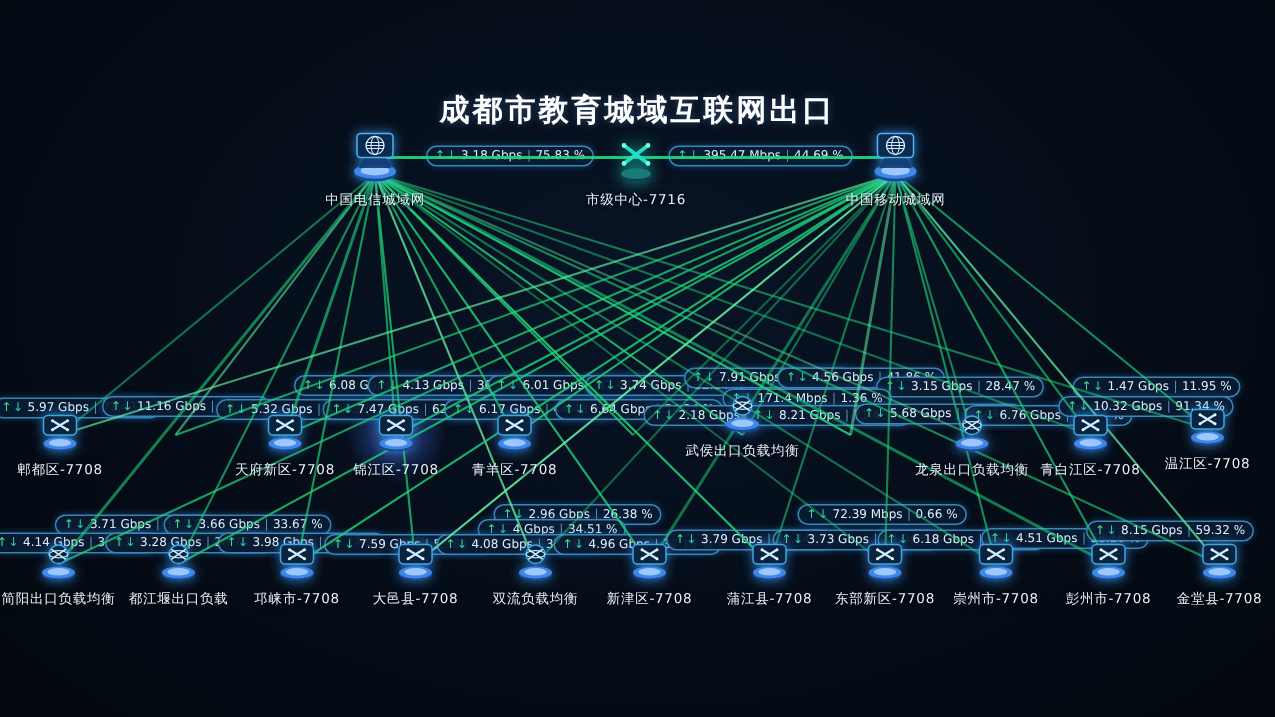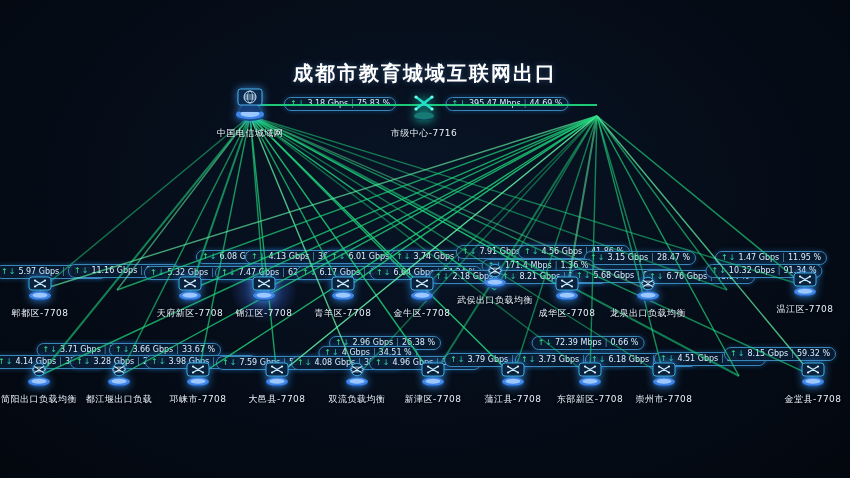--- a/index.html
+++ b/index.html
@@ -158,20 +158,35 @@
     <ellipse cx="17" cy="23" rx="10" ry="3.6" fill="#0d3d56"></ellipse>
     <ellipse cx="17" cy="21.8" rx="10" ry="3.6" fill="#177a74"></ellipse>
     <path d="M9,3 L25,15 M25,3 L9,15" stroke="#22e0c8" stroke-width="2.4" stroke-linecap="round"></path>
     <circle cx="9" cy="3" r="1.6" fill="#6ffce8"></circle>
             <circle cx="25" cy="3" r="1.6" fill="#6ffce8"></circle>
     <circle cx="9" cy="15" r="1.6" fill="#6ffce8"></circle>
             <circle cx="25" cy="15" r="1.6" fill="#6ffce8"></circle>
           </svg></div>
         <div class="node-label">市级中心-7716</div>
       </div>
+      <div class="node carrier" style="left: 597px; top: 88px;">
+        <div class="icon"><svg width="40" height="34" viewBox="0 0 40 34">
+    <ellipse cx="20" cy="28" rx="14" ry="5" fill="#17498f"></ellipse>
+    <ellipse cx="20" cy="26.2" rx="14" ry="5" fill="#3f86e8"></ellipse>
+    <ellipse cx="20" cy="25.8" rx="9.5" ry="3.2" fill="#9cc8ff"></ellipse>
+    <path d="M13,17 L27,17 L31,24 L9,24 Z" fill="#123a72" opacity="0.9"></path>
+    <rect x="8" y="1" width="24" height="16" rx="2.5" fill="#0b2a50" stroke="#4fb3e8" stroke-width="1"></rect>
+    <circle cx="20" cy="9" r="6" fill="none" stroke="#d6edff" stroke-width="0.9"></circle>
+    <ellipse cx="20" cy="9" rx="2.6" ry="6" fill="none" stroke="#d6edff" stroke-width="0.7"></ellipse>
+    <line x1="14.2" y1="7" x2="25.8" y2="7" stroke="#d6edff" stroke-width="0.7"></line>
+    <line x1="14" y1="9" x2="26" y2="9" stroke="#d6edff" stroke-width="0.7"></line>
+    <line x1="14.2" y1="11" x2="25.8" y2="11" stroke="#d6edff" stroke-width="0.7"></line>
+          </svg></div>
+        <div class="node-label">中国移动城域网</div>
+      </div>
       <div class="node router" style="left: 40px; top: 276px;">
         <div class="icon"><svg width="30" height="26" viewBox="0 0 30 26">
   <ellipse cx="15" cy="21" rx="11" ry="4" fill="#17498f"></ellipse>
   <ellipse cx="15" cy="19.6" rx="11" ry="4" fill="#3f86e8"></ellipse>
   <ellipse cx="15" cy="19.2" rx="7.5" ry="2.5" fill="#9cc8ff"></ellipse>
     <rect x="4" y="1" width="22" height="13" rx="3" fill="#0a2440" stroke="#3ba8e0" stroke-width="1"></rect>
     <path d="M10,4.5 L20,10.5 M20,4.5 L10,10.5" stroke="#cdeeff" stroke-width="1.4" stroke-linecap="round" fill="none"></path>
     <circle cx="10" cy="4.5" r="1" fill="#eaf8ff"></circle>
             <circle cx="20" cy="4.5" r="1" fill="#eaf8ff"></circle>
     <circle cx="10" cy="10.5" r="1" fill="#eaf8ff"></circle>
@@ -213,71 +228,57 @@
   <ellipse cx="15" cy="19.6" rx="11" ry="4" fill="#3f86e8"></ellipse>
   <ellipse cx="15" cy="19.2" rx="7.5" ry="2.5" fill="#9cc8ff"></ellipse>
     <rect x="4" y="1" width="22" height="13" rx="3" fill="#0a2440" stroke="#3ba8e0" stroke-width="1"></rect>
     <path d="M10,4.5 L20,10.5 M20,4.5 L10,10.5" stroke="#cdeeff" stroke-width="1.4" stroke-linecap="round" fill="none"></path>
     <circle cx="10" cy="4.5" r="1" fill="#eaf8ff"></circle>
             <circle cx="20" cy="4.5" r="1" fill="#eaf8ff"></circle>
     <circle cx="10" cy="10.5" r="1" fill="#eaf8ff"></circle>
             <circle cx="20" cy="10.5" r="1" fill="#eaf8ff"></circle>
           </svg></div>
         <div class="node-label">青羊区-7708</div>
-      </div>
-      <div class="node router" style="left: 422px; top: 276px;">
-        <div class="icon"><svg width="30" height="26" viewBox="0 0 30 26">
-  <ellipse cx="15" cy="21" rx="11" ry="4" fill="#17498f"></ellipse>
-  <ellipse cx="15" cy="19.6" rx="11" ry="4" fill="#3f86e8"></ellipse>
-  <ellipse cx="15" cy="19.2" rx="7.5" ry="2.5" fill="#9cc8ff"></ellipse>
-    <rect x="4" y="1" width="22" height="13" rx="3" fill="#0a2440" stroke="#3ba8e0" stroke-width="1"></rect>
-    <path d="M10,4.5 L20,10.5 M20,4.5 L10,10.5" stroke="#cdeeff" stroke-width="1.4" stroke-linecap="round" fill="none"></path>
-    <circle cx="10" cy="4.5" r="1" fill="#eaf8ff"></circle>
-            <circle cx="20" cy="4.5" r="1" fill="#eaf8ff"></circle>
-    <circle cx="10" cy="10.5" r="1" fill="#eaf8ff"></circle>
-            <circle cx="20" cy="10.5" r="1" fill="#eaf8ff"></circle>
-          </svg></div>
-        <div class="node-label">金牛区-7708</div>
       </div>
       <div class="node lb" style="left: 495px; top: 263px;">
         <div class="icon"><svg width="30" height="26" viewBox="0 0 30 26">
   <ellipse cx="15" cy="21" rx="11" ry="4" fill="#17498f"></ellipse>
   <ellipse cx="15" cy="19.6" rx="11" ry="4" fill="#3f86e8"></ellipse>
   <ellipse cx="15" cy="19.2" rx="7.5" ry="2.5" fill="#9cc8ff"></ellipse>
     <circle cx="15" cy="7.5" r="6.2" fill="#0a2440" stroke="#3ba8e0" stroke-width="1"></circle>
     <ellipse cx="15" cy="7.5" rx="6.2" ry="2.4" fill="none" stroke="#b9e7ff" stroke-width="0.8"></ellipse>
     <path d="M10.6,4.4 L19.4,10.6 M19.4,4.4 L10.6,10.6" stroke="#cdeeff" stroke-width="1.1" stroke-linecap="round"></path>
           </svg></div>
         <div class="node-label">武侯出口负载均衡</div>
       </div>
-      <div class="node router" style="left: 567px; top: 276px;">
-        <div class="icon"><svg width="30" height="26" viewBox="0 0 30 26">
-  <ellipse cx="15" cy="21" rx="11" ry="4" fill="#17498f"></ellipse>
-  <ellipse cx="15" cy="19.6" rx="11" ry="4" fill="#3f86e8"></ellipse>
-  <ellipse cx="15" cy="19.2" rx="7.5" ry="2.5" fill="#9cc8ff"></ellipse>
-    <rect x="4" y="1" width="22" height="13" rx="3" fill="#0a2440" stroke="#3ba8e0" stroke-width="1"></rect>
-    <path d="M10,4.5 L20,10.5 M20,4.5 L10,10.5" stroke="#cdeeff" stroke-width="1.4" stroke-linecap="round" fill="none"></path>
-    <circle cx="10" cy="4.5" r="1" fill="#eaf8ff"></circle>
-            <circle cx="20" cy="4.5" r="1" fill="#eaf8ff"></circle>
-    <circle cx="10" cy="10.5" r="1" fill="#eaf8ff"></circle>
-            <circle cx="20" cy="10.5" r="1" fill="#eaf8ff"></circle>
-          </svg></div>
-        <div class="node-label">成华区-7708</div>
-      </div>
       <div class="node lb" style="left: 648px; top: 276px;">
         <div class="icon"><svg width="30" height="26" viewBox="0 0 30 26">
   <ellipse cx="15" cy="21" rx="11" ry="4" fill="#17498f"></ellipse>
   <ellipse cx="15" cy="19.6" rx="11" ry="4" fill="#3f86e8"></ellipse>
   <ellipse cx="15" cy="19.2" rx="7.5" ry="2.5" fill="#9cc8ff"></ellipse>
     <circle cx="15" cy="7.5" r="6.2" fill="#0a2440" stroke="#3ba8e0" stroke-width="1"></circle>
     <ellipse cx="15" cy="7.5" rx="6.2" ry="2.4" fill="none" stroke="#b9e7ff" stroke-width="0.8"></ellipse>
     <path d="M10.6,4.4 L19.4,10.6 M19.4,4.4 L10.6,10.6" stroke="#cdeeff" stroke-width="1.1" stroke-linecap="round"></path>
           </svg></div>
         <div class="node-label">龙泉出口负载均衡</div>
       </div>
+      <div class="node router" style="left: 727px; top: 276px;">
+        <div class="icon"><svg width="30" height="26" viewBox="0 0 30 26">
+  <ellipse cx="15" cy="21" rx="11" ry="4" fill="#17498f"></ellipse>
+  <ellipse cx="15" cy="19.6" rx="11" ry="4" fill="#3f86e8"></ellipse>
+  <ellipse cx="15" cy="19.2" rx="7.5" ry="2.5" fill="#9cc8ff"></ellipse>
+    <rect x="4" y="1" width="22" height="13" rx="3" fill="#0a2440" stroke="#3ba8e0" stroke-width="1"></rect>
+    <path d="M10,4.5 L20,10.5 M20,4.5 L10,10.5" stroke="#cdeeff" stroke-width="1.4" stroke-linecap="round" fill="none"></path>
+    <circle cx="10" cy="4.5" r="1" fill="#eaf8ff"></circle>
+            <circle cx="20" cy="4.5" r="1" fill="#eaf8ff"></circle>
+    <circle cx="10" cy="10.5" r="1" fill="#eaf8ff"></circle>
+            <circle cx="20" cy="10.5" r="1" fill="#eaf8ff"></circle>
+          </svg></div>
+        <div class="node-label">青白江区-7708</div>
+      </div>
       <div class="node router" style="left: 805px; top: 272px;">
         <div class="icon"><svg width="30" height="26" viewBox="0 0 30 26">
   <ellipse cx="15" cy="21" rx="11" ry="4" fill="#17498f"></ellipse>
   <ellipse cx="15" cy="19.6" rx="11" ry="4" fill="#3f86e8"></ellipse>
   <ellipse cx="15" cy="19.2" rx="7.5" ry="2.5" fill="#9cc8ff"></ellipse>
     <rect x="4" y="1" width="22" height="13" rx="3" fill="#0a2440" stroke="#3ba8e0" stroke-width="1"></rect>
     <path d="M10,4.5 L20,10.5 M20,4.5 L10,10.5" stroke="#cdeeff" stroke-width="1.4" stroke-linecap="round" fill="none"></path>
     <circle cx="10" cy="4.5" r="1" fill="#eaf8ff"></circle>
             <circle cx="20" cy="4.5" r="1" fill="#eaf8ff"></circle>
     <circle cx="10" cy="10.5" r="1" fill="#eaf8ff"></circle>
@@ -394,20 +395,34 @@
   <ellipse cx="15" cy="19.6" rx="11" ry="4" fill="#3f86e8"></ellipse>
   <ellipse cx="15" cy="19.2" rx="7.5" ry="2.5" fill="#9cc8ff"></ellipse>
     <rect x="4" y="1" width="22" height="13" rx="3" fill="#0a2440" stroke="#3ba8e0" stroke-width="1"></rect>
     <path d="M10,4.5 L20,10.5 M20,4.5 L10,10.5" stroke="#cdeeff" stroke-width="1.4" stroke-linecap="round" fill="none"></path>
     <circle cx="10" cy="4.5" r="1" fill="#eaf8ff"></circle>
             <circle cx="20" cy="4.5" r="1" fill="#eaf8ff"></circle>
     <circle cx="10" cy="10.5" r="1" fill="#eaf8ff"></circle>
             <circle cx="20" cy="10.5" r="1" fill="#eaf8ff"></circle>
           </svg></div>
         <div class="node-label">崇州市-7708</div>
+      </div>
+      <div class="node router" style="left: 739px; top: 362px;">
+        <div class="icon"><svg width="30" height="26" viewBox="0 0 30 26">
+  <ellipse cx="15" cy="21" rx="11" ry="4" fill="#17498f"></ellipse>
+  <ellipse cx="15" cy="19.6" rx="11" ry="4" fill="#3f86e8"></ellipse>
+  <ellipse cx="15" cy="19.2" rx="7.5" ry="2.5" fill="#9cc8ff"></ellipse>
+    <rect x="4" y="1" width="22" height="13" rx="3" fill="#0a2440" stroke="#3ba8e0" stroke-width="1"></rect>
+    <path d="M10,4.5 L20,10.5 M20,4.5 L10,10.5" stroke="#cdeeff" stroke-width="1.4" stroke-linecap="round" fill="none"></path>
+    <circle cx="10" cy="4.5" r="1" fill="#eaf8ff"></circle>
+            <circle cx="20" cy="4.5" r="1" fill="#eaf8ff"></circle>
+    <circle cx="10" cy="10.5" r="1" fill="#eaf8ff"></circle>
+            <circle cx="20" cy="10.5" r="1" fill="#eaf8ff"></circle>
+          </svg></div>
+        <div class="node-label">彭州市-7708</div>
       </div>
       <div class="node router" style="left: 813px; top: 362px;">
         <div class="icon"><svg width="30" height="26" viewBox="0 0 30 26">
   <ellipse cx="15" cy="21" rx="11" ry="4" fill="#17498f"></ellipse>
   <ellipse cx="15" cy="19.6" rx="11" ry="4" fill="#3f86e8"></ellipse>
   <ellipse cx="15" cy="19.2" rx="7.5" ry="2.5" fill="#9cc8ff"></ellipse>
     <rect x="4" y="1" width="22" height="13" rx="3" fill="#0a2440" stroke="#3ba8e0" stroke-width="1"></rect>
     <path d="M10,4.5 L20,10.5 M20,4.5 L10,10.5" stroke="#cdeeff" stroke-width="1.4" stroke-linecap="round" fill="none"></path>
     <circle cx="10" cy="4.5" r="1" fill="#eaf8ff"></circle>
             <circle cx="20" cy="4.5" r="1" fill="#eaf8ff"></circle>

